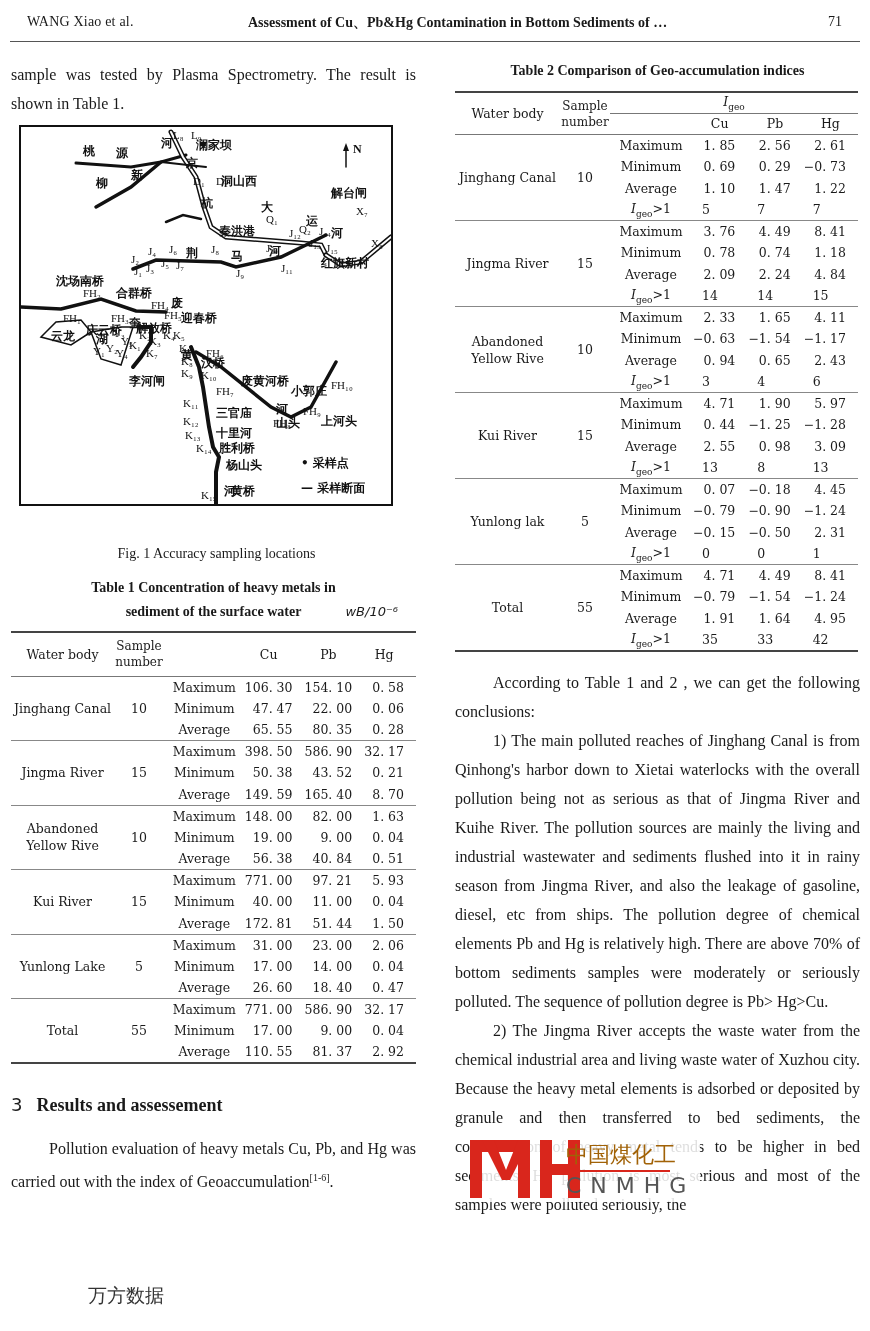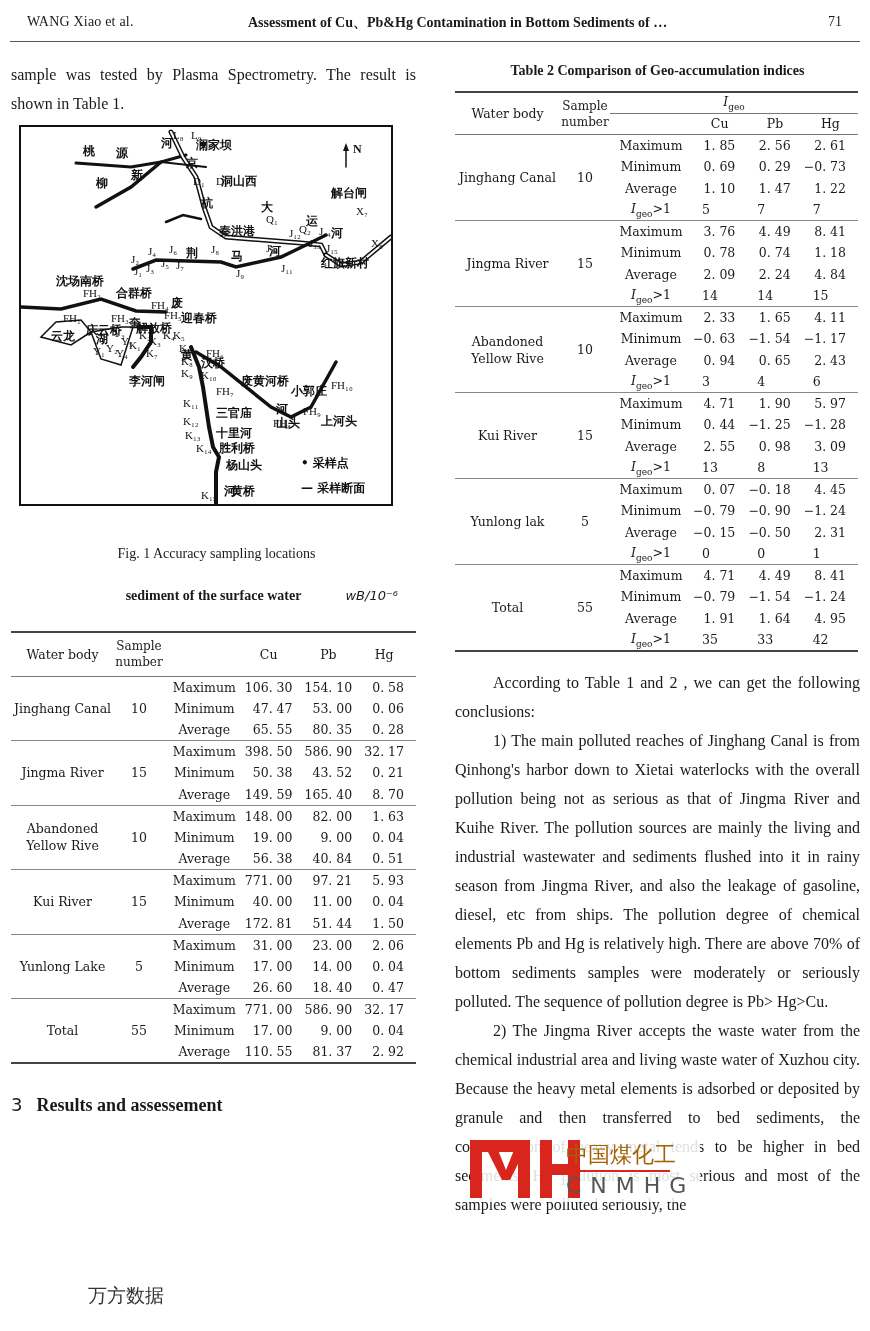--- a/index.html
+++ b/index.html
@@ -173,20 +173,21 @@
         <text x="85" y="225">Y₂</text>
         <text x="92" y="210">Y₃</text>
       <text x="95" y="230">Y₄</text>
         <text x="100" y="218">Y₅</text>
     </g>
   </svg>
 </div>
 <div class="fig-cap">Fig. 1   Accuracy sampling locations</div>
 
 <div style="position:absolute;left:11px;width:405px;top:580px;">
+  <div class="tcap">Table 1   Concentration of heavy metals in</div>
   <div class="tcap" style="margin-top:8px;position:relative;">
     <span>sediment of the surface water</span>
     <span style="position:absolute;right:18px;font-weight:normal;font-style:italic;font-family:'DejaVu Sans',sans-serif;font-size:13px;">wB/10⁻⁶</span>
   </div>
 </div>
 
 <table class="t1">
   <thead>
     <tr>
       <th style="width:105px">Water body</th>
@@ -202,21 +203,21 @@
         <td rowspan="3" style="white-space: normal; line-height: 17px; border-bottom: 1px solid rgb(136, 136, 136);">Jinghang Canal</td>
         <td rowspan="3" style="border-bottom: 1px solid rgb(136, 136, 136);">10</td>
         <td>Maximum</td>
         <td class="num">106. 30</td>
         <td class="num">154. 10</td>
         <td class="num">0. 58</td>
       </tr>
       <tr>
         <td>Minimum</td>
         <td class="num">47. 47</td>
-        <td class="num">53. 00</td>
+        <td class="num">22. 00</td>
         <td class="num">0. 06</td>
       </tr>
       <tr class="grp-end">
         <td>Average</td>
         <td class="num">65. 55</td>
         <td class="num">80. 35</td>
         <td class="num">0. 28</td>
       </tr>
       <tr>
         <td rowspan="3" style="white-space: normal; line-height: 17px; border-bottom: 1px solid rgb(136, 136, 136);">Jingma River</td>
@@ -318,20 +319,21 @@
         <td class="num">81. 37</td>
         <td class="num">2. 92</td>
       </tr>
     </tbody>
 </table>
 
 <div class="sec-title">
   <span class="n">3</span><span>Results and assessement</span>
 </div>
 <div style="position:absolute;left:11px;width:405px;top:1134px;">
+  <p class="ptext indent"><span>Pollution evaluation of heavy metals Cu, Pb, and Hg was carried out with the index of Geoaccumulation</span><span class="sup">[1-6]</span>.</p>
 </div>
 <div class="watermark">万方数据</div>
 
 <div class="tcap" style="position:absolute;left:455px;width:405px;top:63px;">Table 2   Comparison of Geo-accumulation indices</div>
 <table class="t2">
   <thead>
     <tr>
       <th rowspan="2" style="width:105px;border-bottom:1px solid #777;">Water body</th>
       <th rowspan="2" style="width:50px;white-space:normal;line-height:16px;font-size:12px;border-bottom:1px solid #777;">Sample number</th>
       <th colspan="4" style="border-bottom:1px solid #777;height:21px;"><span class="ital">I</span><span class="sub">geo</span></th>

